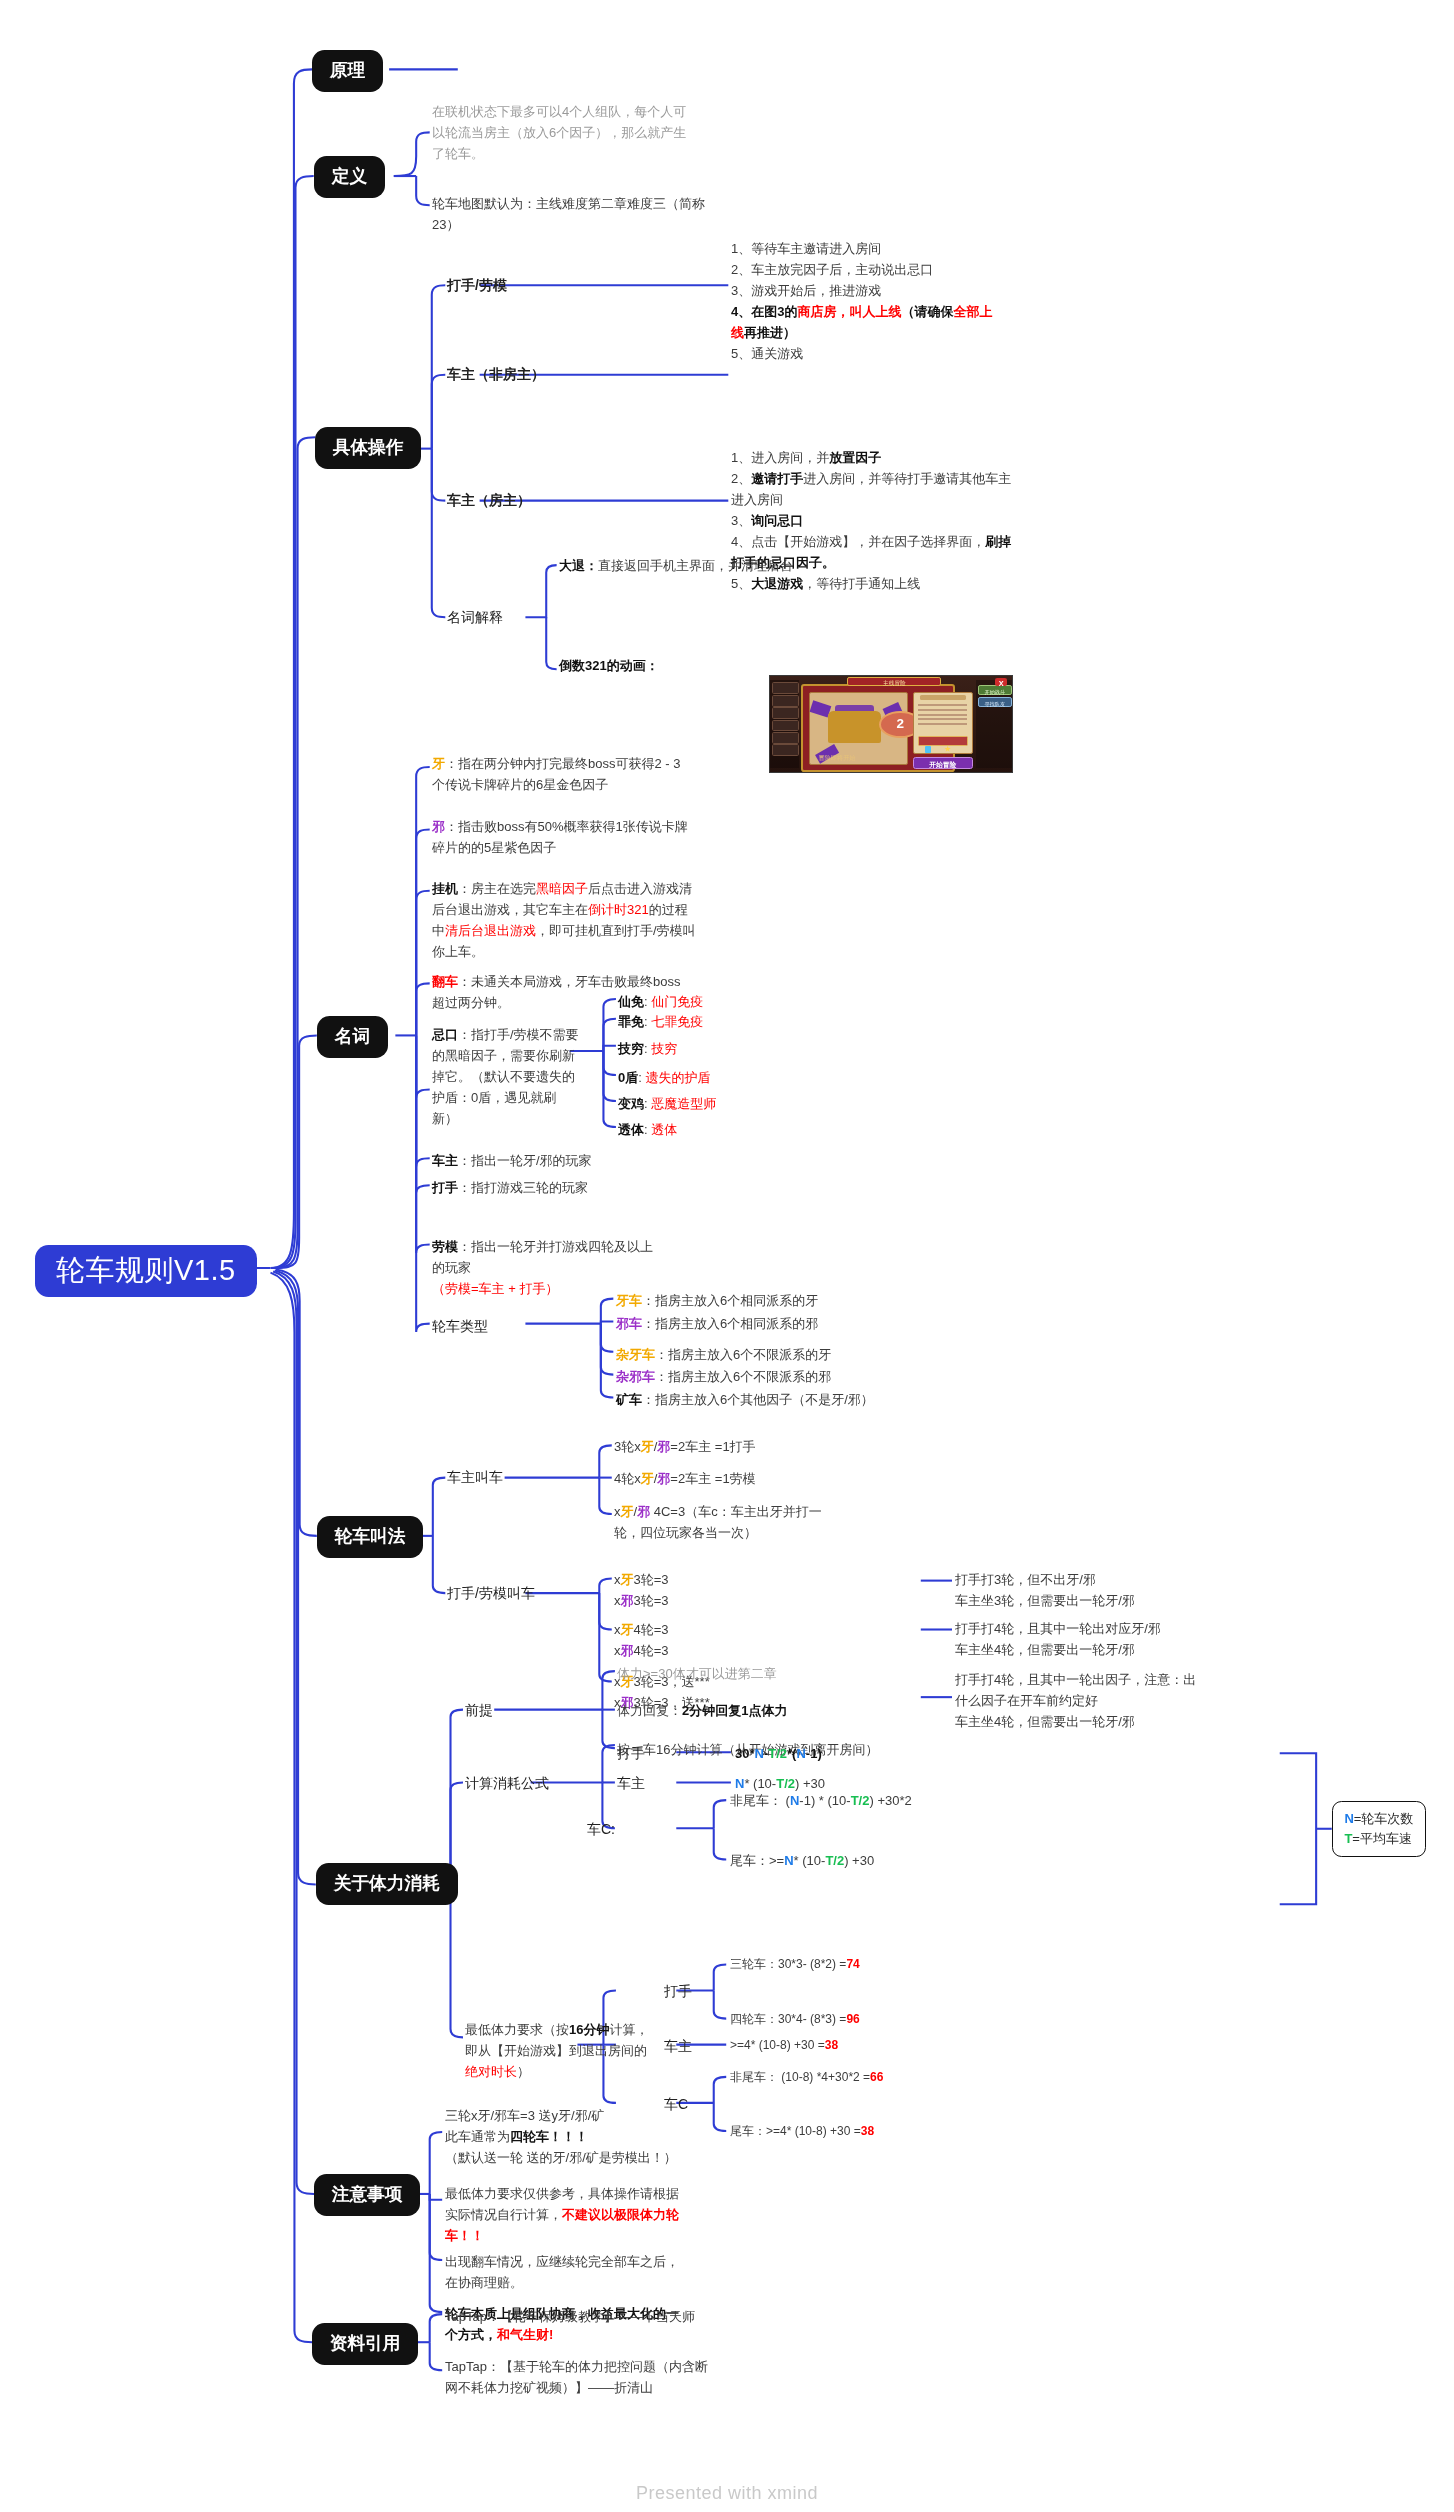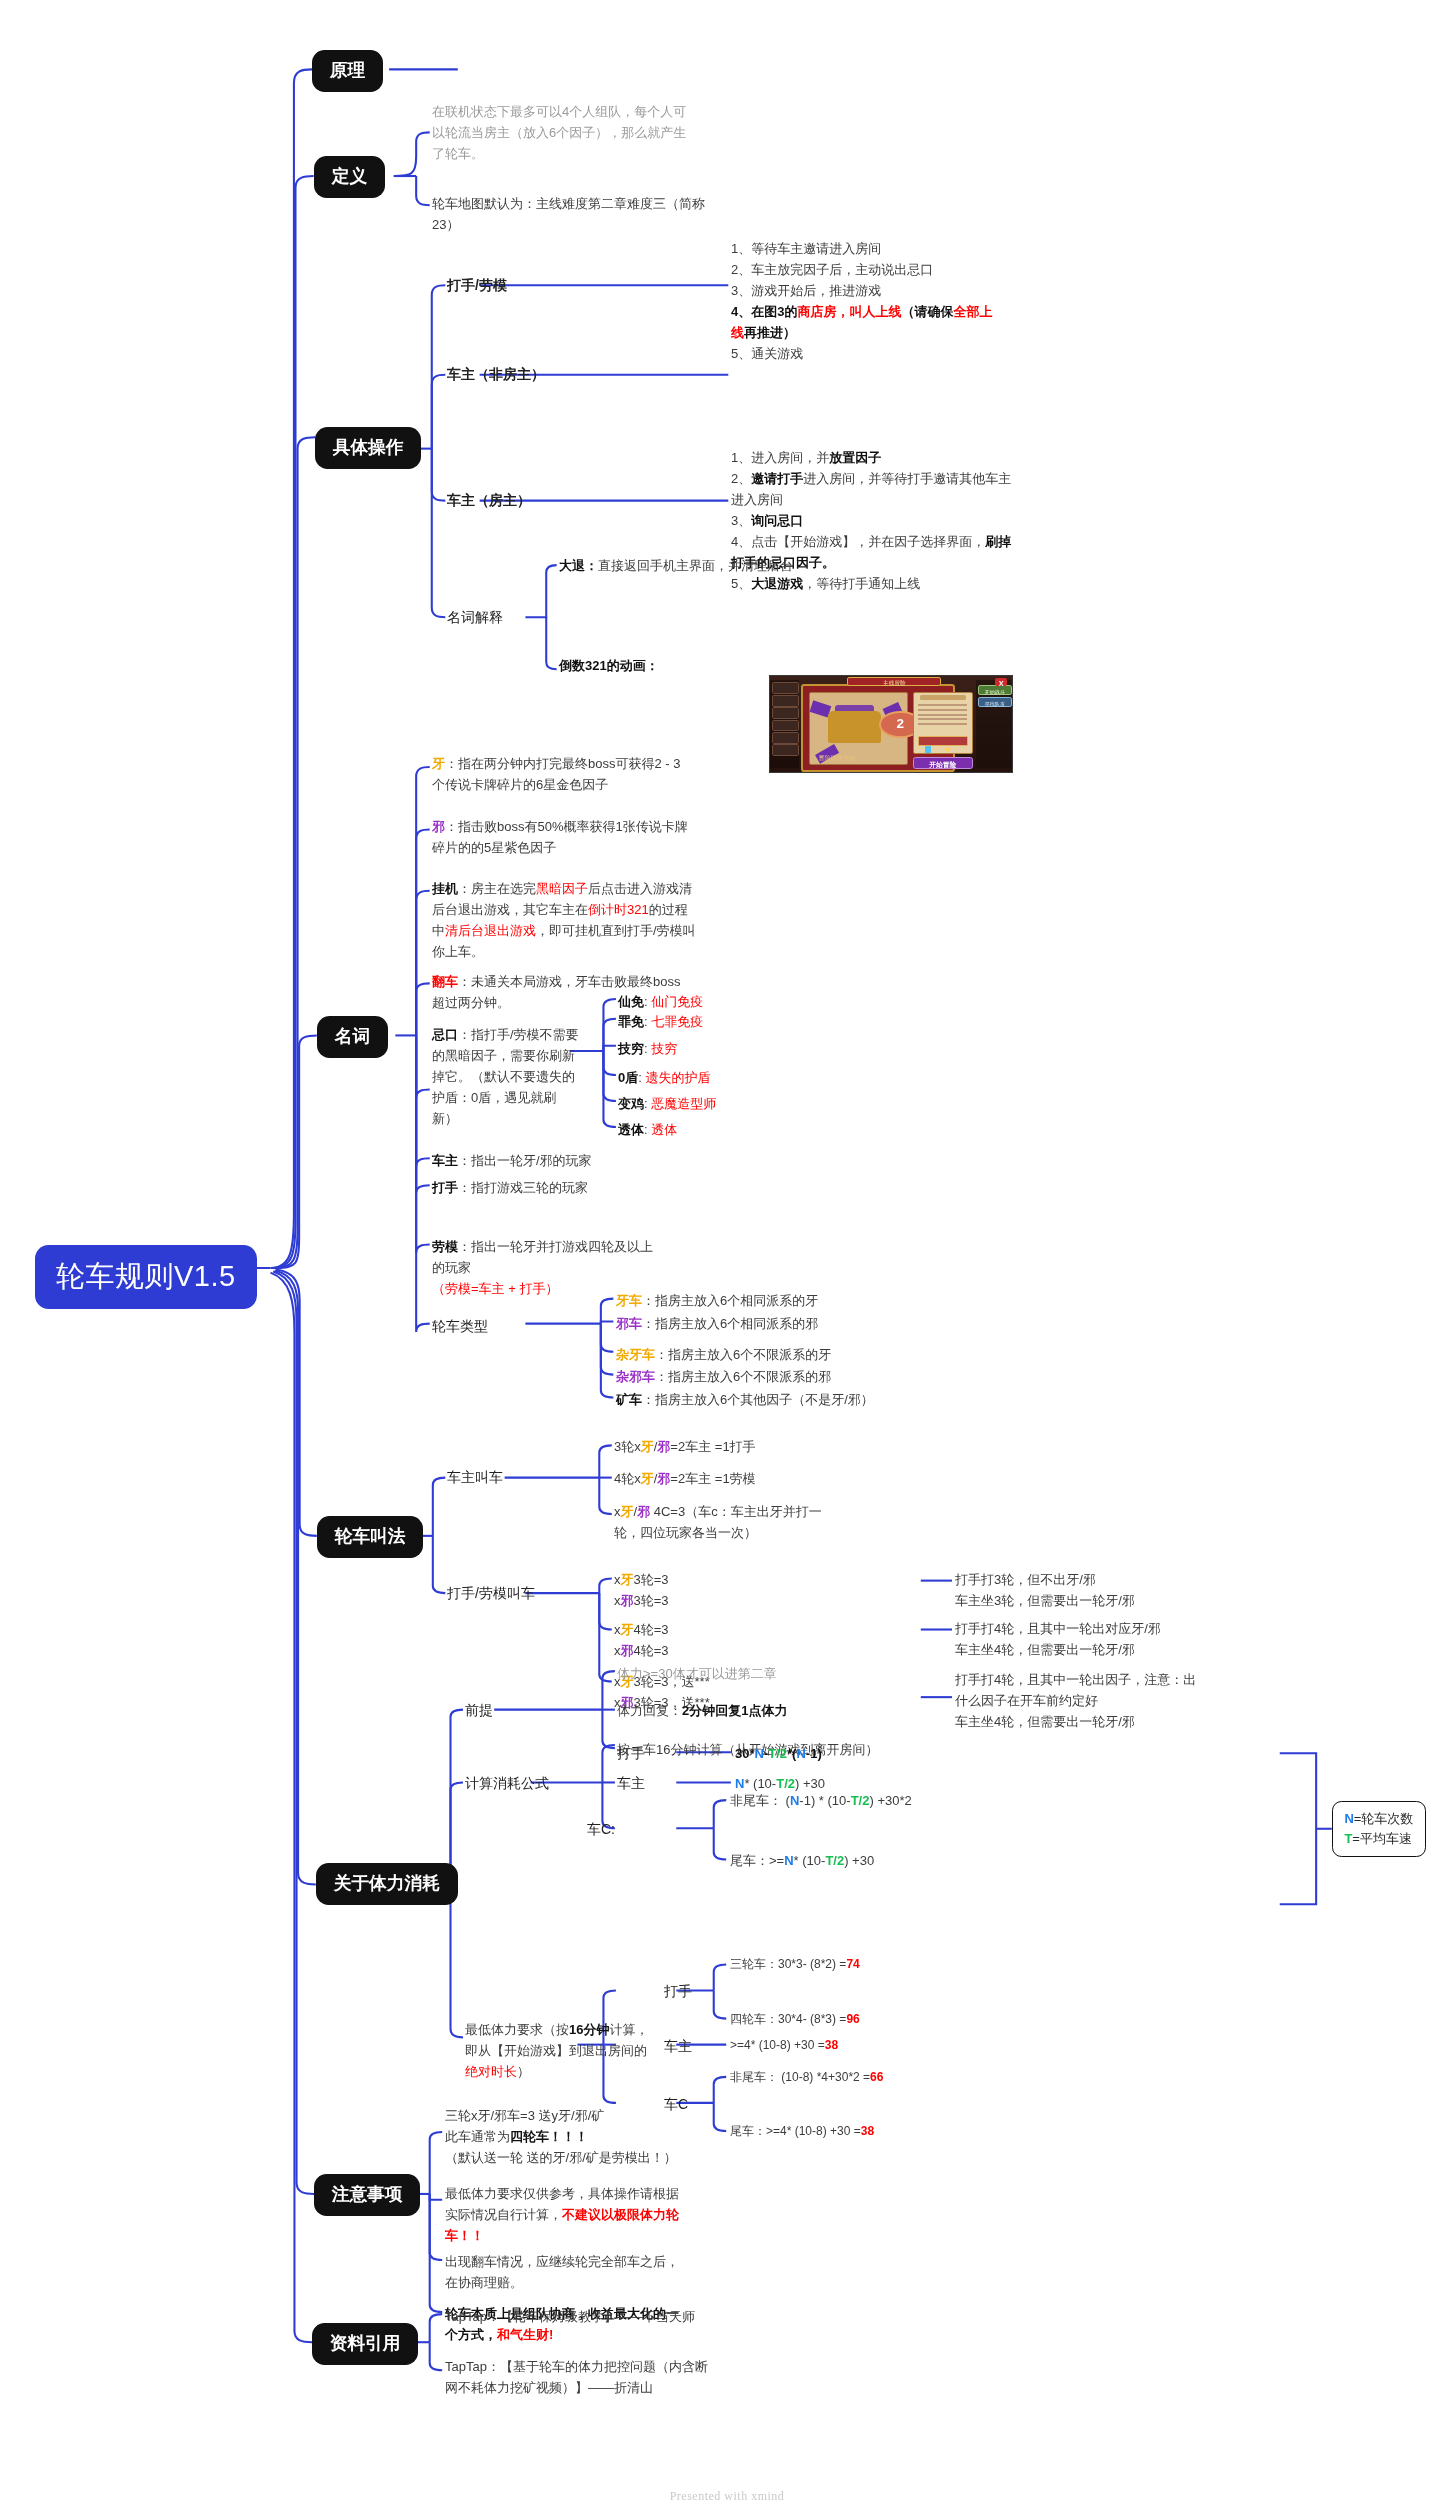--- a/index.html
+++ b/index.html
@@ -11,21 +11,21 @@
   }
   #canvas{position:absolute;left:0;top:0;width:1454px;height:2512px;}
   svg#links{position:absolute;left:0;top:0;width:1454px;height:2512px;pointer-events:none;}
 
   .node{position:absolute;box-sizing:border-box;}
 
   
   .root{
     background:#2E3CD4;color:#ffffff;border-radius:13.5px;
     font-size:29px;font-weight:400;letter-spacing:0.5px;
-    padding:16px 21px;white-space:nowrap;line-height:1.1;
+    padding:10px 21px;white-space:nowrap;line-height:1.1;
     text-align:center;
   }
   
   .pill{
     background:#111111;color:#ffffff;border-radius:12.5px;
     font-size:17.7px;font-weight:700;padding:11.4px 17.7px;
     white-space:nowrap;text-align:center;line-height:1.1;
   }
   
   .topic{font-size:14px;line-height:1.45;color:#222;white-space:nowrap;}
@@ -116,21 +116,21 @@
   }
   .shot .leftcol{position:absolute;left:0;top:4%;width:12%;height:92%;background:rgba(20,10,8,.55);}
   .shot .lcell{position:absolute;left:8%;width:84%;height:11%;background:#3b2620;border:0.5px solid #6b4a3a;border-radius:1.6px;}
   .shot .rightcol{position:absolute;right:0;top:4%;width:15%;height:92%;background:rgba(20,10,8,.45);}
   .shot .rbtn{position:absolute;left:6%;width:88%;height:9%;background:#4e7a35;border:0.5px solid #9ec77a;border-radius:2.1px;color:#eaffd4;font-size:5.2px;text-align:center;line-height:2.4;}
   .shot .rbtn2{background:#3a5f86;border-color:#8ab6dd;color:#dfefff;}
   .shot .subtitle{position:absolute;left:20%;bottom:9%;color:#e6c27a;font-size:6.2px;}
 
   .footer{
     position:absolute;left:0;right:0;bottom:8.3px;text-align:center;
-    color:#c9c9c9;font-size:12px;letter-spacing:0.5px;font-family:Liberation Serif, serif;
+    color:#c9c9c9;font-size:18px;letter-spacing:0.5px;
   }
 </style>
 </head>
 <body>
 
 <div id="canvas">
 
   <svg id="links" viewBox="0 0 2795 4828">
     <g fill="none" stroke="#2E3CD4" stroke-width="4">
 

